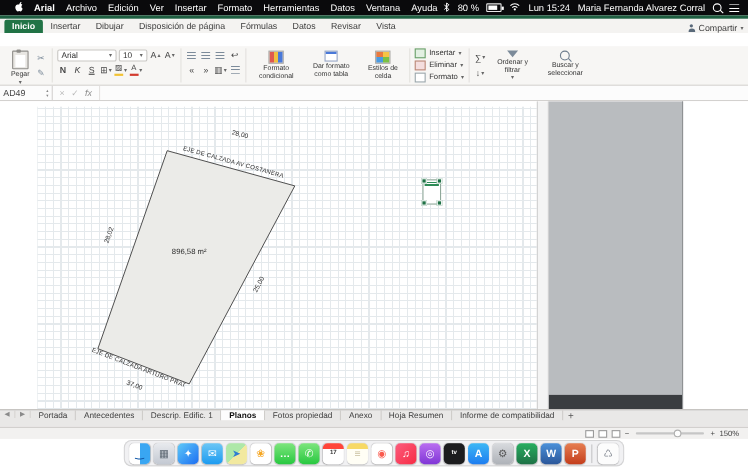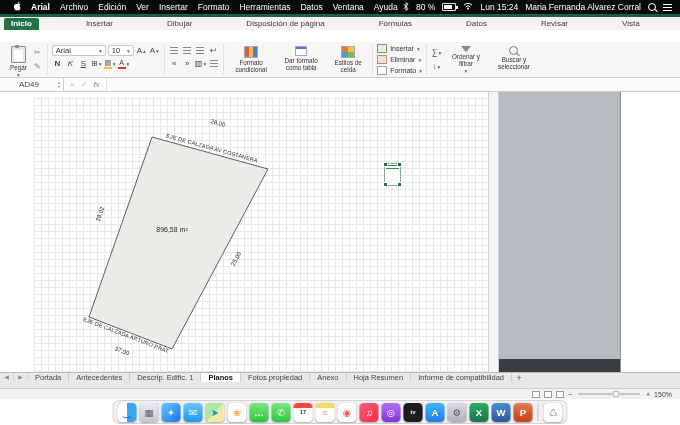--- a/index.html
+++ b/index.html
@@ -23,21 +23,21 @@
   .doc{width:7px;height:9px;background:#fff;border-radius:1px;}
   .tb-right{margin-left:auto;display:flex;align-items:center;gap:5px;}
   .tb-search{display:flex;align-items:center;gap:3px;background:rgba(255,255,255,.22);border-radius:3px;height:11px;padding:0 4px;width:104px;}
   .tb-search input{background:transparent;border:0;outline:0;color:#fff;font-size:7px;width:100%;font-family:inherit;}
   .tb-search input::placeholder{color:rgba(255,255,255,.85);}
   .circ{width:11px;height:11px;border-radius:50%;background:rgba(255,255,255,.25);display:flex;align-items:center;justify-content:center;font-size:7px;color:#fff;}
   .person{width:7px;height:7px;position:relative;display:inline-block;color:#fff;}
   .person::before{content:"";position:absolute;left:2px;top:0;width:3px;height:3px;border-radius:50%;background:currentColor;}
   .person::after{content:"";position:absolute;left:.5px;top:3.5px;width:6px;height:3.5px;border-radius:3px 3px 0 0;background:currentColor;}
   
-  .tabs-row{position:absolute;top:17px;left:0;right:0;height:13px;background:#f4f3f1;display:flex;align-items:flex-end;padding:0 4px;font-size:8px;color:#3c3c3c;box-sizing:border-box;gap:40px;}
+  .tabs-row{position:absolute;top:17px;left:0;right:0;height:13px;background:#f4f3f1;display:flex;align-items:flex-end;padding:0 4px;font-size:8px;color:#3c3c3c;box-sizing:border-box;}
   .rtab{padding:1px 7px 2px;white-space:nowrap;}
   .rtab.active{background:#217346;color:#fff;border-radius:2px 2px 0 0;font-weight:bold;}
   .share{margin-left:auto;display:flex;align-items:center;gap:3px;color:#3c3c3c;}
   .share .person{color:#5a6a7a;}
   
   .ribbon{position:absolute;top:42px;left:0;right:0;height:36px;background:#f7f6f4;border-bottom:1px solid #cfcdca;display:flex;padding:2px 2px 2px 4px;box-sizing:border-box;}
   .rgroup{display:flex;flex-direction:column;gap:2px;padding:1px 4px;border-right:1px solid #e3e1de;}
   .rgroup.last{border-right:none;}
   .rgroup.h{flex-direction:row;align-items:flex-start;gap:3px;}
   .rrow{display:flex;align-items:center;gap:2px;}
@@ -57,21 +57,21 @@
   .lines{width:8px;height:7px;background:repeating-linear-gradient(180deg,#7c8b9a 0 1px,transparent 1px 3px);}
   .ic-cond{width:12px;height:10px;background:linear-gradient(90deg,#e05a4e 0 33%,#f0c040 33% 66%,#4a79d9 66%);border:1px solid #a9a7a4;}
   .ic-table{width:12px;height:10px;border:1px solid #98a8c8;background:linear-gradient(#4a79d9 0 30%,#fff 30%);box-sizing:border-box;}
   .ic-styles{width:12px;height:10px;background:conic-gradient(#f6c344 0 25%,#7ac143 0 50%,#4a9ae1 0 75%,#e8793e 0);border:1px solid #a9a7a4;}
   .ic-cells{width:8px;height:7px;border:1px solid #9aa5aa;background:#fff;}
   .ic-cells.ins{background:#e2f0e2;border-color:#6ca06c;}
   .ic-cells.del{background:#f4dede;border-color:#bb8a78;}
   .ic-funnel{width:0;height:0;border-left:5px solid transparent;border-right:5px solid transparent;border-top:6px solid #7c8b9a;}
   .mag-g{color:#6d7d8d;width:7px;height:7px;border-width:1.5px;}
   
-  .fxbar{position:absolute;top:78px;left:0;right:0;height:14px;background:#fcfcfc;border-bottom:1px solid #cfcdca;display:flex;align-items:center;font-size:8px;color:#444;box-sizing:border-box;padding-left:16px;}
+  .fxbar{position:absolute;top:78px;left:0;right:0;height:14px;background:#fcfcfc;border-bottom:1px solid #cfcdca;display:flex;align-items:center;font-size:8px;color:#444;box-sizing:border-box;}
   .namebox{width:48px;height:14px;border-right:1px solid #d4d2d0;display:flex;align-items:center;padding:0 3px;gap:3px;box-sizing:border-box;}
   .stepper{display:flex;flex-direction:column;font-size:4px;color:#888;line-height:1;margin-left:auto;}
   .fxicons{display:flex;align-items:center;gap:6px;padding:0 6px;color:#b8b8b8;border-right:1px solid #e4e2e0;height:100%;}
   .fx{font-style:italic;color:#8a8a8a;}
   
   .canvas{position:absolute;top:92px;left:0;width:680px;height:280px;background:#fff;overflow:hidden;}
   .gridbg{position:absolute;left:34px;top:5px;width:454px;height:275px;background-image:repeating-linear-gradient(0deg,#e4e9ec 0 1px,transparent 1px 7px),repeating-linear-gradient(90deg,#e4e9ec 0 1px,transparent 1px 7px);}
   .plotsvg{position:absolute;left:0;top:0;}
   .plbl{position:absolute;color:#2b2b2b;white-space:nowrap;font-size:6px;transform-origin:center;}
   .selobj{position:absolute;left:384px;top:71px;width:15px;height:21px;background:#fff;border:1px solid #8fa89a;}

